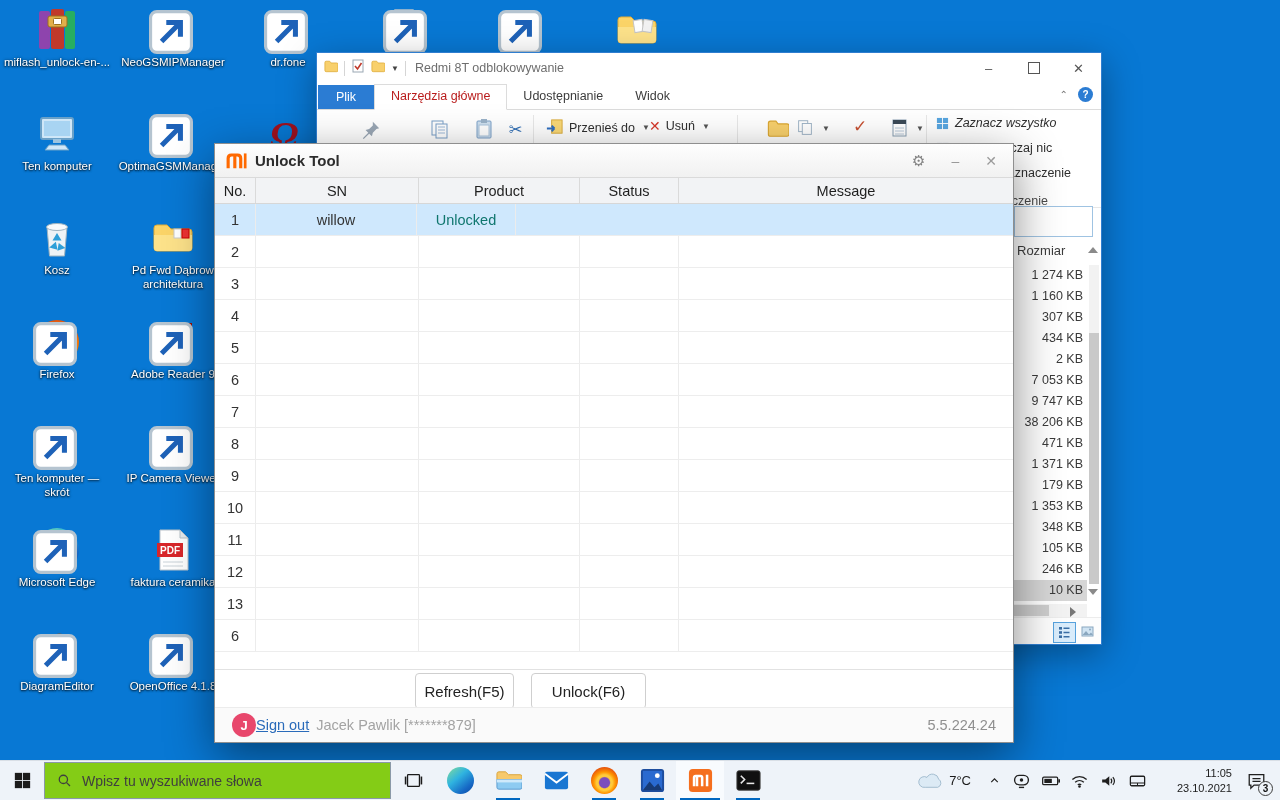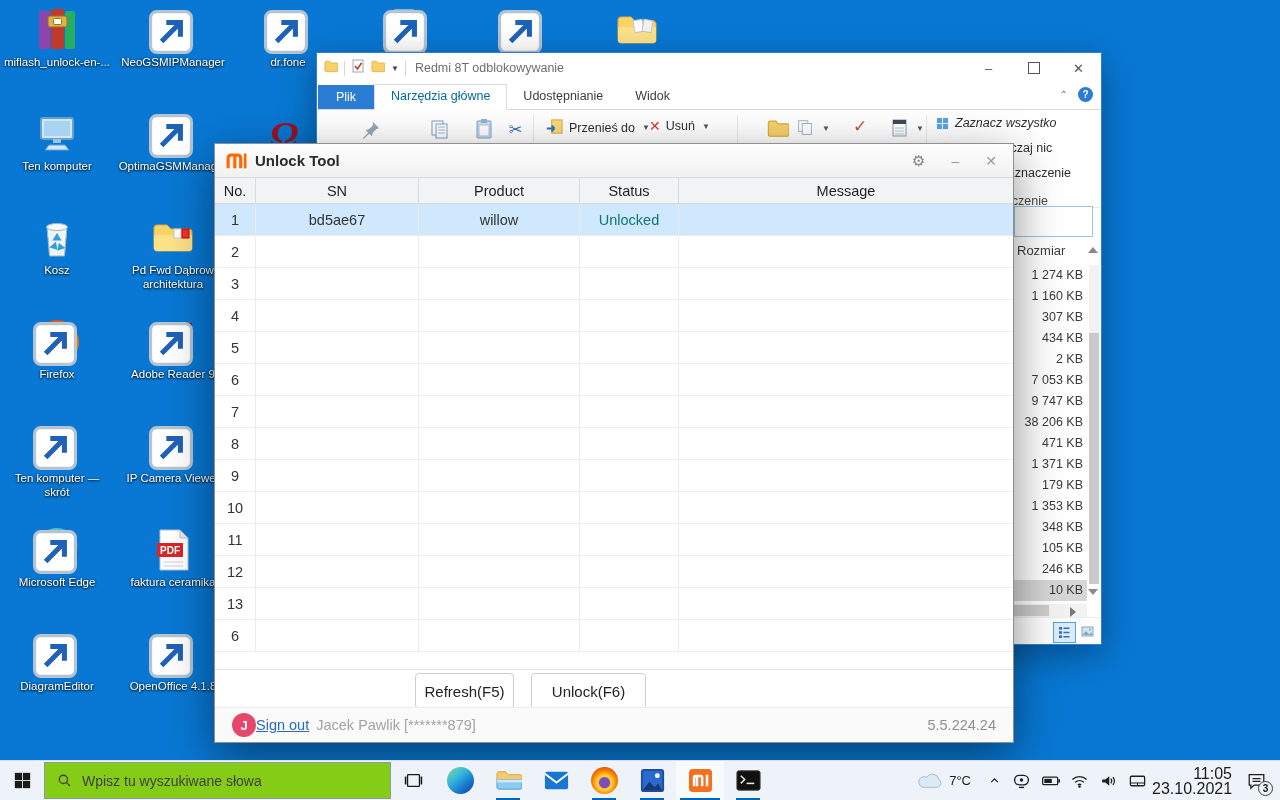--- a/index.html
+++ b/index.html
@@ -30,21 +30,21 @@
   .qsep{width:1px;height:15px;background:#d5d5d5;}
   .qcaret{font-size:8px;color:#444;}
   .ex-title{margin-left:9px;font-size:12.5px;color:#6e6e6e;}
   .ex-controls{margin-left:auto;display:flex;height:30px;}
   .ex-ctl{width:45px;height:30px;display:flex;align-items:center;justify-content:center;color:#555;font-size:13px;}
   .ex-ctl .maxbox{width:10px;height:10px;border:1px solid #555;}
   .ex-tabs{height:26px;display:flex;align-items:flex-end;border-bottom:1px solid #dcdcdc;position:relative;background:#fff;}
   .tab-file{width:56px;height:24px;background:#2b7cd3;color:#fff;font-size:12.5px;
     display:flex;align-items:center;justify-content:center;margin-left:1px;}
   .tab{height:24px;line-height:23px;padding:0 16px;font-size:12.5px;color:#3c3c3c;}
-  .tab.active{background:#fff;border:1px solid #dcdcdc;border-bottom:1px solid #fff;margin-bottom:-1px;color:#0369a1;text-align:right;}
+  .tab.active{background:#fff;border:1px solid #dcdcdc;border-bottom:1px solid #fff;margin-bottom:-1px;color:#b91c1c;text-align:right;}
   .ex-tabs-right{position:absolute;right:8px;top:4px;display:flex;align-items:center;gap:10px;}
   .rib-collapse{color:#777;font-size:10px;}
   .help-circle{width:15px;height:15px;border-radius:50%;background:#2b7cd3;color:#fff;
     font-size:10px;font-weight:bold;display:flex;align-items:center;justify-content:center;}
   .ex-ribbon{position:relative;height:97px;border-bottom:1px solid #e8e8e8;font-size:12.5px;color:#2f2f2f;background:#fff;}
   .rb-item{position:absolute;top:8px;display:flex;align-items:center;gap:5px;white-space:nowrap;}
   .rb-caret{font-size:8px;color:#555;margin-left:2px;}
   .rb-sep{position:absolute;top:5px;width:1px;height:86px;background:#e8e8e8;}
   .rb-x{color:#d6382b;font-weight:bold;font-size:14px;}
   .rb-check{color:#c75133;font-weight:bold;font-size:17px;}
@@ -114,21 +114,21 @@
   .tb-taskview{width:45px;height:40px;display:flex;align-items:center;justify-content:center;}
   .tb-app{width:48px;height:40px;display:flex;align-items:center;justify-content:center;position:relative;}
   .tb-app svg,.tb-app .circ-s{width:27px;height:27px;}
   .circ-s{border-radius:50%;}
   .tb-app.active{background:#f8fbfe;}
   .tb-underline{position:absolute;bottom:0;left:12px;width:24px;height:3px;background:#0067c0;}
   .tb-app.active .tb-underline{left:4px;width:40px;}
   .tray{margin-left:auto;display:flex;align-items:center;padding-right:4px;}
   .tray-cell{width:29px;height:40px;display:flex;align-items:center;justify-content:center;}
   .tray-temp{font-size:13px;color:#1b1b1b;margin:0 10px 0 2px;}
-  .tray-clock{width:80px;text-align:right;font-size:16px;color:#1b1b1b;line-height:15px;padding-right:4px;}
+  .tray-clock{width:80px;text-align:right;font-size:11px;color:#1b1b1b;line-height:15px;padding-right:4px;}
   .tray-notif{width:40px;height:40px;display:flex;align-items:center;justify-content:center;position:relative;}
   .notif-badge{position:absolute;right:3px;bottom:5px;width:15px;height:15px;border-radius:50%;
     background:#eef3f9;border:1.5px solid #3c3c3c;color:#111;font-size:10px;font-weight:bold;
     display:flex;align-items:center;justify-content:center;box-sizing:border-box;}
 </style>
 </head>
 <body>
 
 <div id="desktop">
   <div id="desktop-icons">
@@ -567,21 +567,20 @@
     <div class="ut-header" id="ut-header">
         <div class="ut-hcell c-no">No.</div>
         <div class="ut-hcell c-sn">SN</div>
         <div class="ut-hcell c-prod">Product</div>
         <div class="ut-hcell c-stat">Status</div>
         <div class="ut-hcell c-msg">Message</div>
       </div>
     <div id="ut-rows">
         <div class="ut-row selected">
           <div class="ut-cell c-no">1</div>
-          <div class="ut-cell c-sn">bd5ae67</div>
           <div class="ut-cell c-prod">willow</div>
           <div class="ut-cell c-stat" style="color: #0f766e;">Unlocked</div>
           <div class="ut-cell c-msg"></div>
         </div>
         <div class="ut-row">
           <div class="ut-cell c-no">2</div>
           <div class="ut-cell c-sn"></div>
           <div class="ut-cell c-prod"></div>
           <div class="ut-cell c-stat"></div>
           <div class="ut-cell c-msg"></div>

